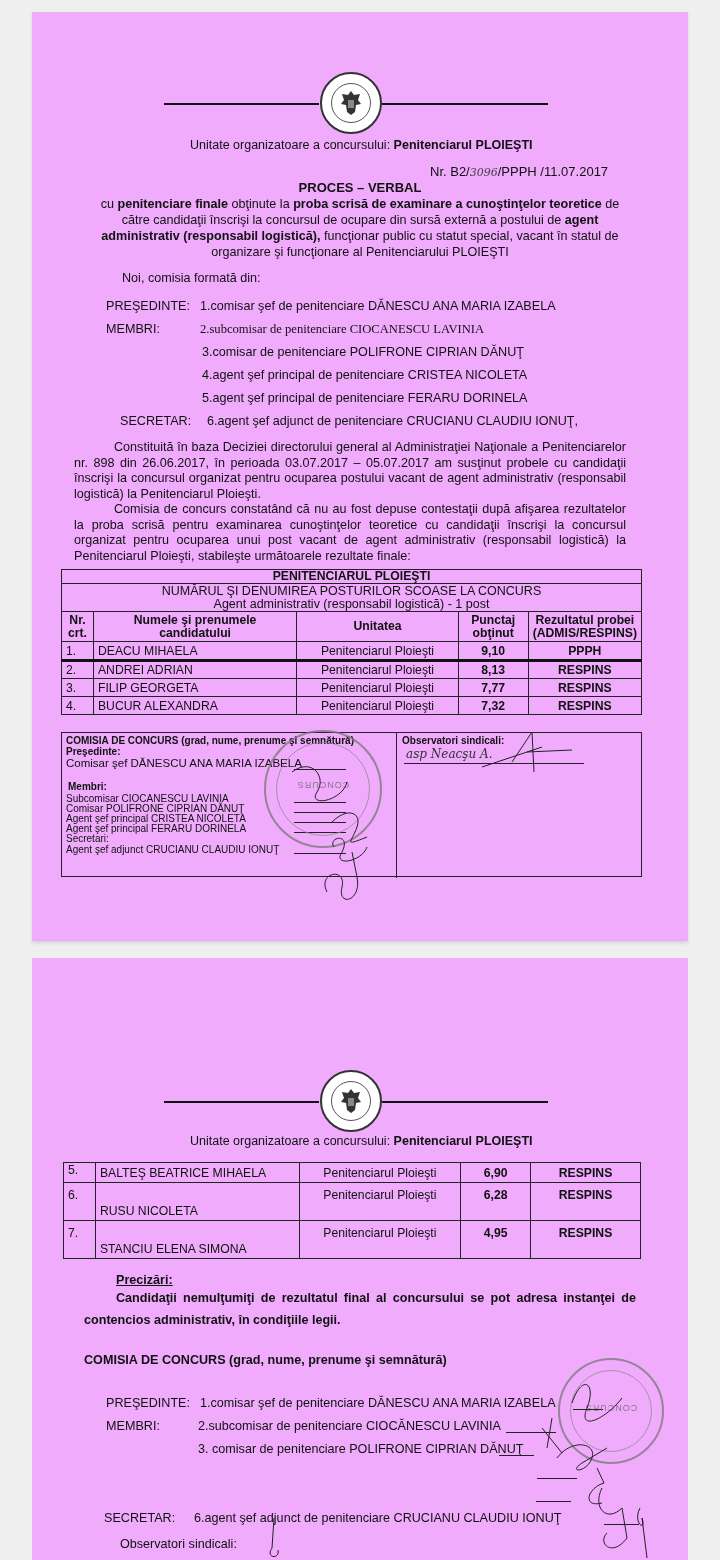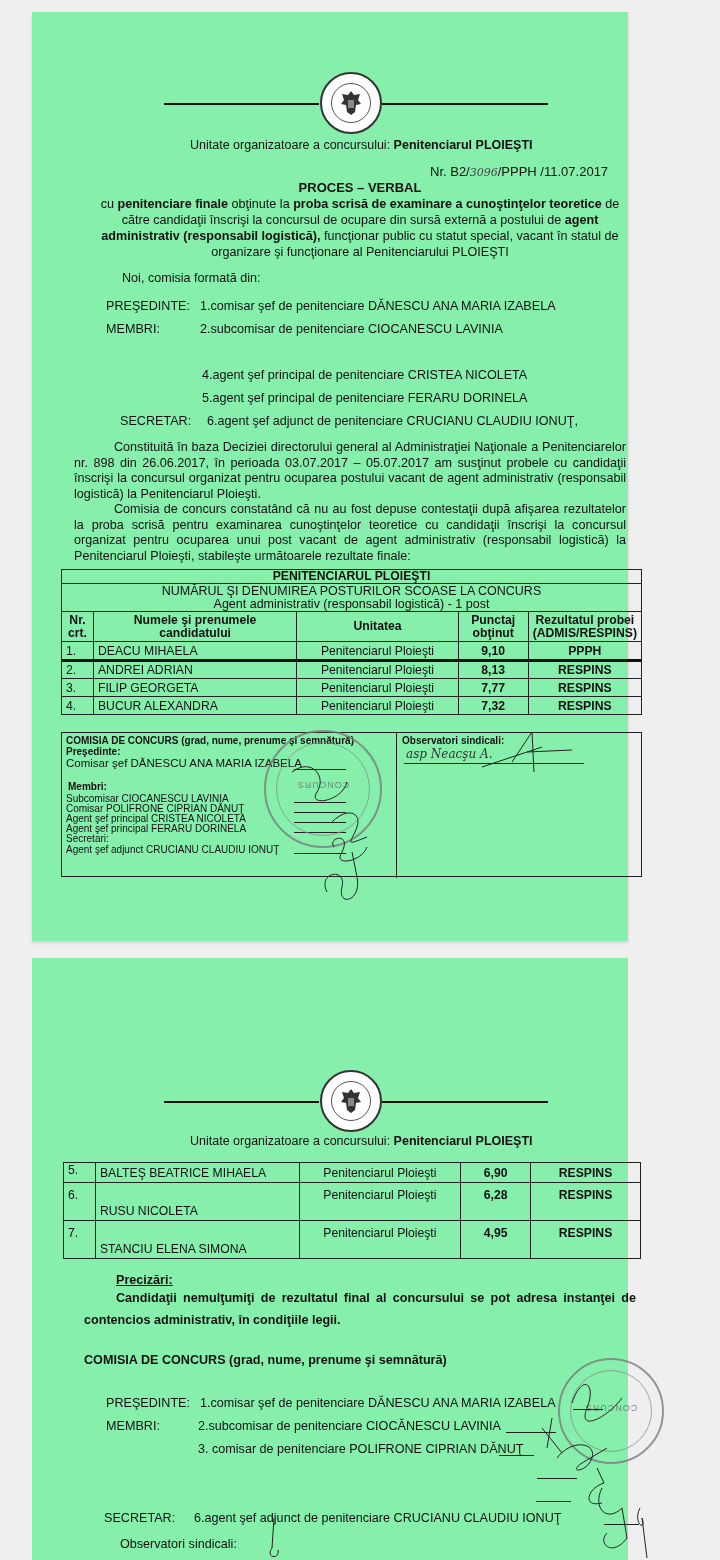--- a/index.html
+++ b/index.html
@@ -6,22 +6,22 @@
     html, body { width: 720px; height: 1560px; overflow: hidden; }
     body {
       background: #efefef;
       font-family: "Liberation Sans", sans-serif;
       color: #111;
       position: relative;
     }
     .page {
       position: absolute;
       left: 32px;
-      width: 596px;
-      background: #86efac;
+      width: 656px;
+      background: #f0abfc;
     }
     #page1 { top: 12px; height: 929px; box-shadow: 0 2px 3px rgba(0,0,0,0.12); }
     #page2 { top: 958px; height: 602px; }
     .abs { position: absolute; }
 
     
     .hdr-line { position: absolute; height: 1.5px; background: #111; }
     .emblem {
       position: absolute; width: 62px; height: 62px; border-radius: 50%;
       border: 2.5px solid #333; background: #fff;
@@ -95,21 +95,22 @@
   </div>
   <div class="abs t center" style="left:0; width:656px; top:216px;">
     <b>administrativ (responsabil logistică),</b><span> funcţionar public cu statut special, vacant în statul de</span>
   </div>
   <div class="abs t center" style="left:0; width:656px; top:232px;">organizare şi funcţionare al Penitenciarului PLOIEŞTI</div>
 
   <div class="abs t" style="left:90px; top:258px;">Noi, comisia formată din:</div>
   <div class="abs t" style="left:74px; top:286px;">PREŞEDINTE:</div>
   <div class="abs t" style="left:168px; top:286px;">1.comisar şef de penitenciare DĂNESCU ANA MARIA IZABELA</div>
   <div class="abs t" style="left:74px; top:309px;">MEMBRI:</div>
-  <div class="abs t" style="left:168px; top:309px;">2.subcomisar de penitenciare CIOCANESCU LAVINIA</div>
+  <div class="abs t" style="left:168px; top:309px;font-family:Liberation Serif, serif;">2.subcomisar de penitenciare CIOCANESCU LAVINIA</div>
+  <div class="abs t" style="left:170px; top:332px;">3.comisar de penitenciare POLIFRONE CIPRIAN DĂNUŢ</div>
   <div class="abs t" style="left:170px; top:355px;">4.agent şef principal de penitenciare CRISTEA NICOLETA</div>
   <div class="abs t" style="left:170px; top:378px;">5.agent şef principal de penitenciare FERARU DORINELA</div>
   <div class="abs t" style="left:88px; top:401px;">SECRETAR:</div>
   <div class="abs t" style="left:175px; top:401px;">6.agent şef adjunct de penitenciare  CRUCIANU CLAUDIU IONUŢ,</div>
 
   <div class="abs t justify" style="left:42px; top:428px; width:552px; text-indent:40px; line-height:15.5px;">Constituită în baza Deciziei directorului general al Administraţiei Naţionale a Penitenciarelor nr. 898 din 26.06.2017, în perioada 03.07.2017 – 05.07.2017 am susţinut probele cu candidaţii înscrişi la concursul organizat pentru ocuparea postului vacant de agent administrativ (responsabil logistică) la Penitenciarul Ploieşti.</div>
   <div class="abs t justify" style="left:42px; top:490px; width:552px; text-indent:40px; line-height:15.5px;">Comisia de concurs constatând că nu au fost depuse contestaţii după afişarea rezultatelor la proba scrisă pentru examinarea cunoştinţelor teoretice cu candidaţii înscrişi la concursul organizat pentru ocuparea unui post vacant de agent administrativ (responsabil logistică) la Penitenciarul Ploieşti, stabileşte următoarele rezultate finale:</div>
 
   <table class="results" style="left:29px; top:557px; width:581px;">
     <colgroup>

